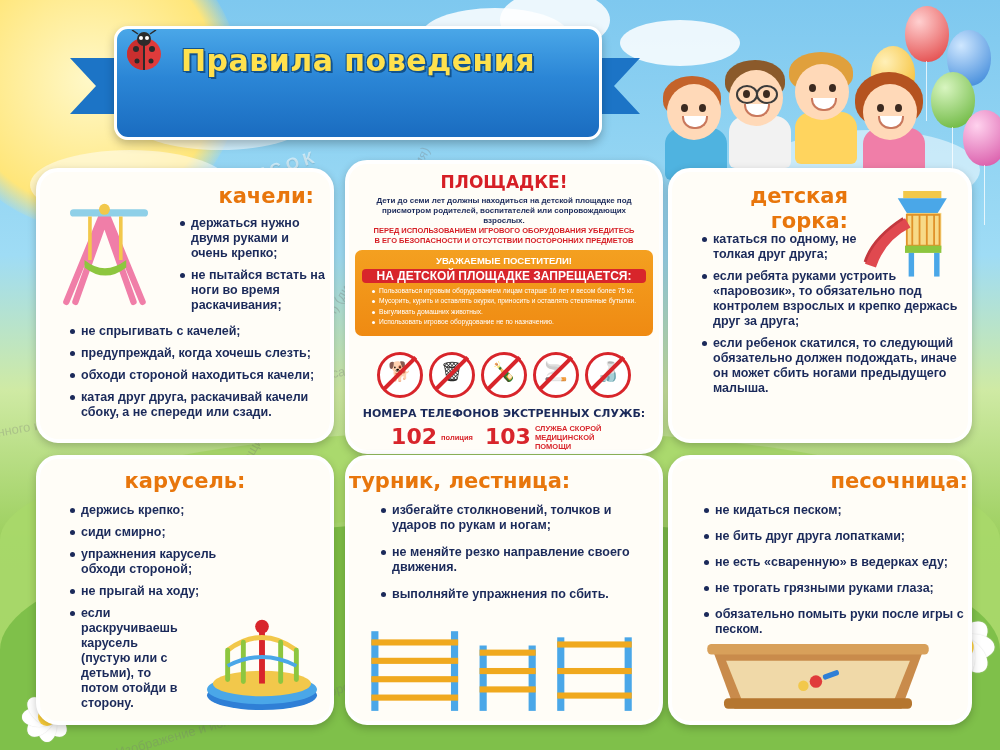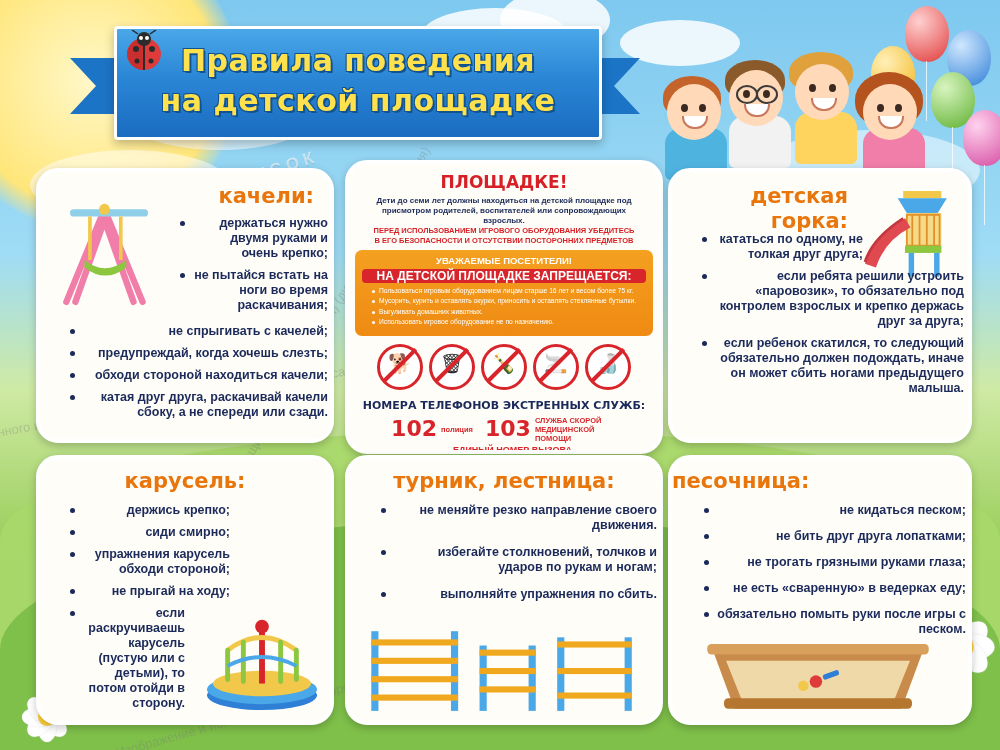--- a/index.html
+++ b/index.html
@@ -16,21 +16,21 @@
   .petal{position:absolute;width:20px;height:34px;background:#fff;border-radius:50%;left:17px;top:2px;transform-origin:50% 25px;box-shadow:0 0 1px #d8d8d8;}
   .fcenter{position:absolute;width:18px;height:18px;border-radius:50%;background:#ffd23b;left:18px;top:18px;}
   .balloon{position:absolute;width:44px;height:56px;border-radius:50% 50% 48% 48%;}
   .balloon:after{content:"";position:absolute;left:21px;top:55px;width:1px;height:60px;background:rgba(255,255,255,.75);}
 
   
   .ribbon-wrap{position:absolute;left:70px;top:12px;width:570px;height:135px;}
   .ribbon-tail{position:absolute;top:46px;width:92px;height:56px;background:#1c74c6;}
   .ribbon-tail.left{left:0;clip-path:polygon(0 0,100% 0,100% 100%,0 100%,26px 50%);}
   .ribbon-tail.right{right:0;clip-path:polygon(0 0,100% 0,calc(100% - 26px) 50%,100% 100%,0 100%);}
-  .ribbon-main{position:absolute;left:44px;top:14px;width:482px;height:108px;border-radius:4px;
+  .ribbon-main{position:absolute;left:44px;top:14px;width:482px;height:108px;border-radius:14px;
      background:linear-gradient(180deg,#4aa7e8 0%,#2b86d6 45%,#1a6cc0 100%);
      border:3px solid #ffffff;box-shadow:0 4px 10px rgba(0,0,0,.25);}
   .ribbon-title{position:absolute;left:0;right:0;top:12px;text-align:center;
      font-family:"DejaVu Sans", sans-serif;font-weight:bold;color:#ffe14d;font-size:30px;line-height:40px;
      letter-spacing:.5px;text-shadow:2px 2px 0 #12538f,-1px -1px 0 #12538f,1px -1px 0 #12538f,-1px 1px 0 #12538f;}
   .ladybug{position:absolute;left:48px;top:18px;width:52px;height:44px;}
 
   
   .kid{position:absolute;}
   .kid .head{position:absolute;width:54px;height:56px;border-radius:50%;background:#ffd9b8;}
@@ -38,29 +38,29 @@
   .kid .body{position:absolute;width:62px;height:52px;border-radius:16px 16px 6px 6px;}
   .eye{position:absolute;width:7px;height:8px;border-radius:50%;background:#3b2a20;}
   .smile{position:absolute;width:22px;height:11px;border-radius:0 0 12px 12px;background:#ffffff;border:2px solid #c9785c;border-top:none;}
 
   
   .card{position:absolute;background:#ffffff;border:4px solid #ffffff;border-radius:22px;
         box-shadow:0 3px 9px rgba(0,0,0,.22);}
   .card-inner{position:absolute;inset:0;border-radius:18px;background:#fffdf7;overflow:hidden;}
   .card-title{font-family:"DejaVu Sans", sans-serif;font-weight:bold;font-size:21px;color:#e8760c;line-height:25px;}
   ul.rules{margin:0;padding:0 0 0 16px;list-style:none;}
-  ul.rules li{position:relative;margin:0 0 7px 0;padding-left:11px;font-size:12.5px;line-height:15px;color:#1b2a5a;font-weight:bold;text-align:right;}
+  ul.rules li{position:relative;margin:0 0 7px 0;padding-left:11px;font-size:12.5px;line-height:15px;color:#1b2a5a;font-weight:bold;}
   ul.rules li:before{content:"";position:absolute;left:0;top:5px;width:5px;height:5px;border-radius:50%;background:#1b2a5a;}
   .hl-orange{color:#e8760c;}
 
   
   .att-title{font-family:"DejaVu Sans", sans-serif;font-weight:bold;font-size:17px;color:#d61f26;text-align:center;}
   .att-sub{font-size:8px;line-height:10px;color:#1b2a5a;text-align:center;font-weight:bold;}
   .att-warn{font-size:7.5px;line-height:9.5px;color:#d61f26;text-align:center;font-weight:bold;margin-top:5px;}
-  .orange-box{margin:5px 6px 8px 6px;border-radius:7px;background:linear-gradient(180deg,#f4a020 0%,#ef8a12 100%);padding:5px 7px 7px 7px;}
+  .orange-box{margin:5px 6px 16px 6px;border-radius:7px;background:linear-gradient(180deg,#f4a020 0%,#ef8a12 100%);padding:5px 7px 7px 7px;}
   .ob-head{font-size:9.5px;line-height:12px;color:#ffffff;font-weight:bold;text-align:center;}
   .ob-red{display:block;background:#d8252b;color:#fff;border-radius:4px;padding:1px 4px;margin-top:2px;font-size:12px;}
   ul.oblist{margin:4px 0 0 0;padding:0 0 0 10px;list-style:none;}
   ul.oblist li{position:relative;color:#fff;font-size:6.7px;line-height:8.4px;margin-bottom:2px;padding-left:7px;}
   ul.oblist li:before{content:"";position:absolute;left:0;top:3px;width:3px;height:3px;background:#fff;border-radius:50%;}
   .prohib-row{display:flex;justify-content:center;gap:6px;margin-top:8px;}
   .prohib{width:40px;height:40px;border-radius:50%;border:3.5px solid #d8252b;position:relative;background:#fff;}
   .prohib .slash{position:absolute;left:-2px;top:16px;width:44px;height:3.5px;background:#d8252b;transform:rotate(-45deg);}
   .prohib .gl{position:absolute;left:0;right:0;top:6px;text-align:center;font-size:19px;line-height:22px;color:#2b2b2b;}
   .phones-head{text-align:center;font-size:11px;font-weight:bold;color:#1b2a5a;margin-top:9px;font-family:"DejaVu Sans", sans-serif;}
@@ -177,21 +177,20 @@
     <div class="smile" style="left:17px;top:40px;"></div>
   </div>
 </div>
 
 <div class="ribbon-wrap">
   <div class="ribbon-tail left"></div>
   <div class="ribbon-tail right"></div>
   <div class="ribbon-main">
     <div class="ribbon-title">
       <div>Правила поведения</div>
-      <div>на детской площадке</div>
     </div>
   </div>
   <svg class="ladybug" viewBox="0 0 52 44">
     <ellipse cx="26" cy="24" rx="17" ry="16" fill="#e03b3b"></ellipse>
     <path d="M26 8 a17 16 0 0 0 0 32 z" fill="#c92f2f"></path>
     <rect x="25" y="8" width="2" height="32" fill="#2b2b2b"></rect>
     <circle cx="26" cy="9" r="7" fill="#2b2b2b"></circle>
     <circle cx="23" cy="8" r="2" fill="#fff"></circle>
       <circle cx="29" cy="8" r="2" fill="#fff"></circle>
     <circle cx="18" cy="19" r="3" fill="#2b2b2b"></circle>
@@ -310,21 +309,21 @@
       <path d="M62 36 h36 v34 h-36 z" fill="none" stroke="#e0922a" stroke-width="2"></path>
       <path d="M68 36 v34 M76 36 v34 M84 36 v34 M92 36 v34" stroke="#e0922a" stroke-width="2"></path>
       <path d="M60 40 q-36 22 -44 50 l12 4 q10 -30 38 -44 z" fill="#e0494f"></path>
       <path d="M58 40 q-34 22 -42 48" stroke="#c2383e" stroke-width="3" fill="none"></path>
       <rect x="60" y="70" width="40" height="8" fill="#8dc63f"></rect>
       <rect x="64" y="78" width="6" height="26" fill="#4aa7e8"></rect>
       <rect x="92" y="78" width="6" height="26" fill="#4aa7e8"></rect>
     </svg>
     <ul class="rules" style="position:absolute;left:14px;top:60px;width:262px;">
       <li style="width:150px;">кататься по одному, не толкая друг друга;</li>
-      <li>если ребята решили устроить «паровозик», то обязательно под контролем взрослых и крепко держась друг за друга;</li>
+      <li>если ребята руками устроить «паровозик», то обязательно под контролем взрослых и крепко держась друг за друга;</li>
       <li>если ребенок скатился, то следующий обязательно должен подождать, иначе он может сбить ногами предыдущего малыша.</li>
     </ul>
   </div>
 </div>
 
 <div class="card" style="left:36px;top:455px;width:290px;height:262px;">
   <div class="card-inner">
     <div class="card-title" style="position:absolute;left:0;right:0;top:10px;text-align:center;">карусель:</div>
     <ul class="rules" style="position:absolute;left:14px;top:44px;width:160px;">
       <li>держись крепко;</li>
@@ -341,24 +340,24 @@
       <path d="M30 46 q35 -26 70 0" stroke="#f2c84b" stroke-width="5" fill="none"></path>
       <path d="M30 46 v30 M100 46 v30 M46 38 v40 M84 38 v40" stroke="#8dc63f" stroke-width="5" stroke-linecap="round"></path>
       <circle cx="65" cy="22" r="7" fill="#d8252b"></circle>
       <path d="M30 62 q35 -18 70 0" stroke="#4aa7e8" stroke-width="4" fill="none"></path>
     </svg>
   </div>
 </div>
 
 <div class="card" style="left:345px;top:455px;width:310px;height:262px;">
   <div class="card-inner">
-    <div class="card-title" style="position:absolute;left:0;right:0;top:10px;text-align:center;">турник, лестница:</div>
+    <div class="card-title" style="position:absolute;left:0;right:0;top:10px;text-align:left;">турник, лестница:</div>
     <ul class="rules" style="position:absolute;left:16px;top:44px;width:276px;">
+      <li style="margin-bottom:12px;">избегайте столкновений, толчков и ударов по рукам и ногам;</li>
       <li style="margin-bottom:12px;">не меняйте резко направление своего движения.</li>
-      <li style="margin-bottom:12px;">избегайте столкновений, толчков и ударов по рукам и ногам;</li>
       <li>выполняйте упражнения по сбить.</li>
     </ul>
     <svg viewBox="0 0 280 90" style="position:absolute;left:8px;bottom:6px;width:286px;height:92px;">
       <rect x="14" y="8" width="7" height="78" fill="#4aa7e8"></rect>
       <rect x="92" y="8" width="7" height="78" fill="#4aa7e8"></rect>
       <rect x="14" y="16" width="85" height="6" fill="#f0a91e"></rect>
       <rect x="14" y="34" width="85" height="6" fill="#f0a91e"></rect>
       <rect x="14" y="52" width="85" height="6" fill="#f0a91e"></rect>
       <rect x="14" y="70" width="85" height="6" fill="#f0a91e"></rect>
       <rect x="120" y="22" width="7" height="64" fill="#4aa7e8"></rect>
@@ -370,26 +369,26 @@
       <rect x="262" y="14" width="7" height="72" fill="#4aa7e8"></rect>
       <rect x="196" y="18" width="73" height="6" fill="#f0a91e"></rect>
       <rect x="196" y="44" width="73" height="6" fill="#f0a91e"></rect>
       <rect x="196" y="68" width="73" height="6" fill="#f0a91e"></rect>
     </svg>
   </div>
 </div>
 
 <div class="card" style="left:668px;top:455px;width:296px;height:262px;">
   <div class="card-inner">
-    <div class="card-title" style="position:absolute;left:0;right:0;top:10px;text-align:left;">песочница:</div>
+    <div class="card-title" style="position:absolute;left:0;right:0;top:10px;text-align:right;">песочница:</div>
     <ul class="rules" style="position:absolute;left:16px;top:44px;width:262px;">
       <li style="margin-bottom:11px;">не кидаться песком;</li>
       <li style="margin-bottom:11px;">не бить друг друга лопатками;</li>
+      <li style="margin-bottom:11px;">не есть «сваренную» в ведерках еду;</li>
       <li style="margin-bottom:11px;">не трогать грязными руками глаза;</li>
-      <li style="margin-bottom:11px;">не есть «сваренную» в ведерках еду;</li>
       <li>обязательно помыть руки после игры с песком.</li>
     </ul>
     <svg viewBox="0 0 220 90" style="position:absolute;left:30px;bottom:6px;width:232px;height:94px;">
       <path d="M10 30 L210 30 L190 84 L30 84 z" fill="#c98b4b"></path>
       <path d="M22 38 L198 38 L182 78 L38 78 z" fill="#f0d9a8"></path>
       <rect x="4" y="22" width="212" height="10" rx="4" fill="#d8a05a"></rect>
       <rect x="20" y="74" width="180" height="10" rx="4" fill="#b5762f"></rect>
       <circle cx="108" cy="58" r="6" fill="#e03b3b"></circle>
       <rect x="114" y="52" width="16" height="5" rx="2" fill="#2f7fd6" transform="rotate(-20 114 52)"></rect>
       <circle cx="96" cy="62" r="5" fill="#f2c84b"></circle>

